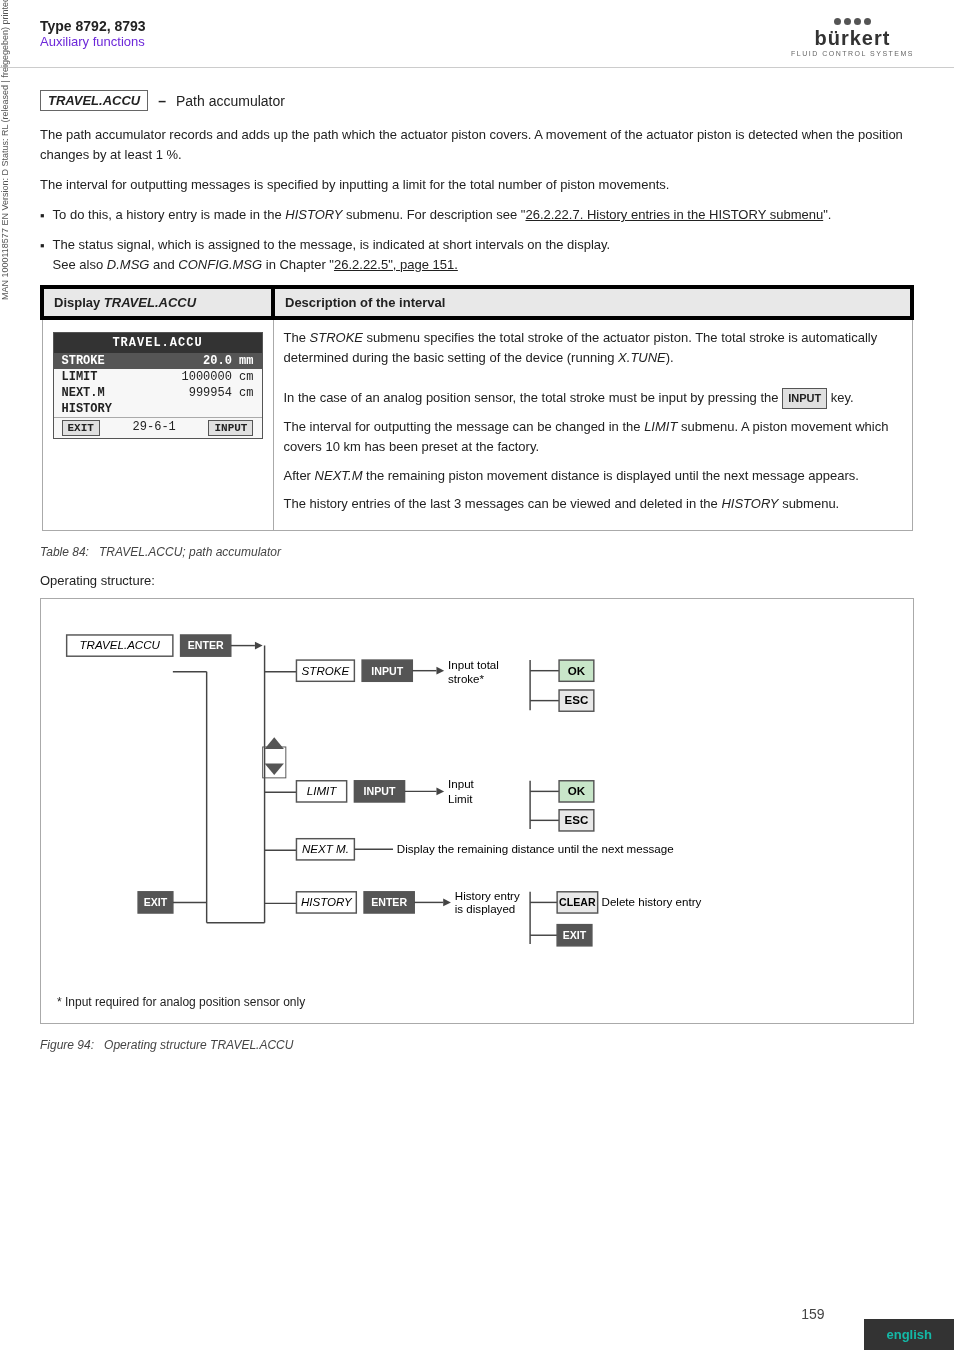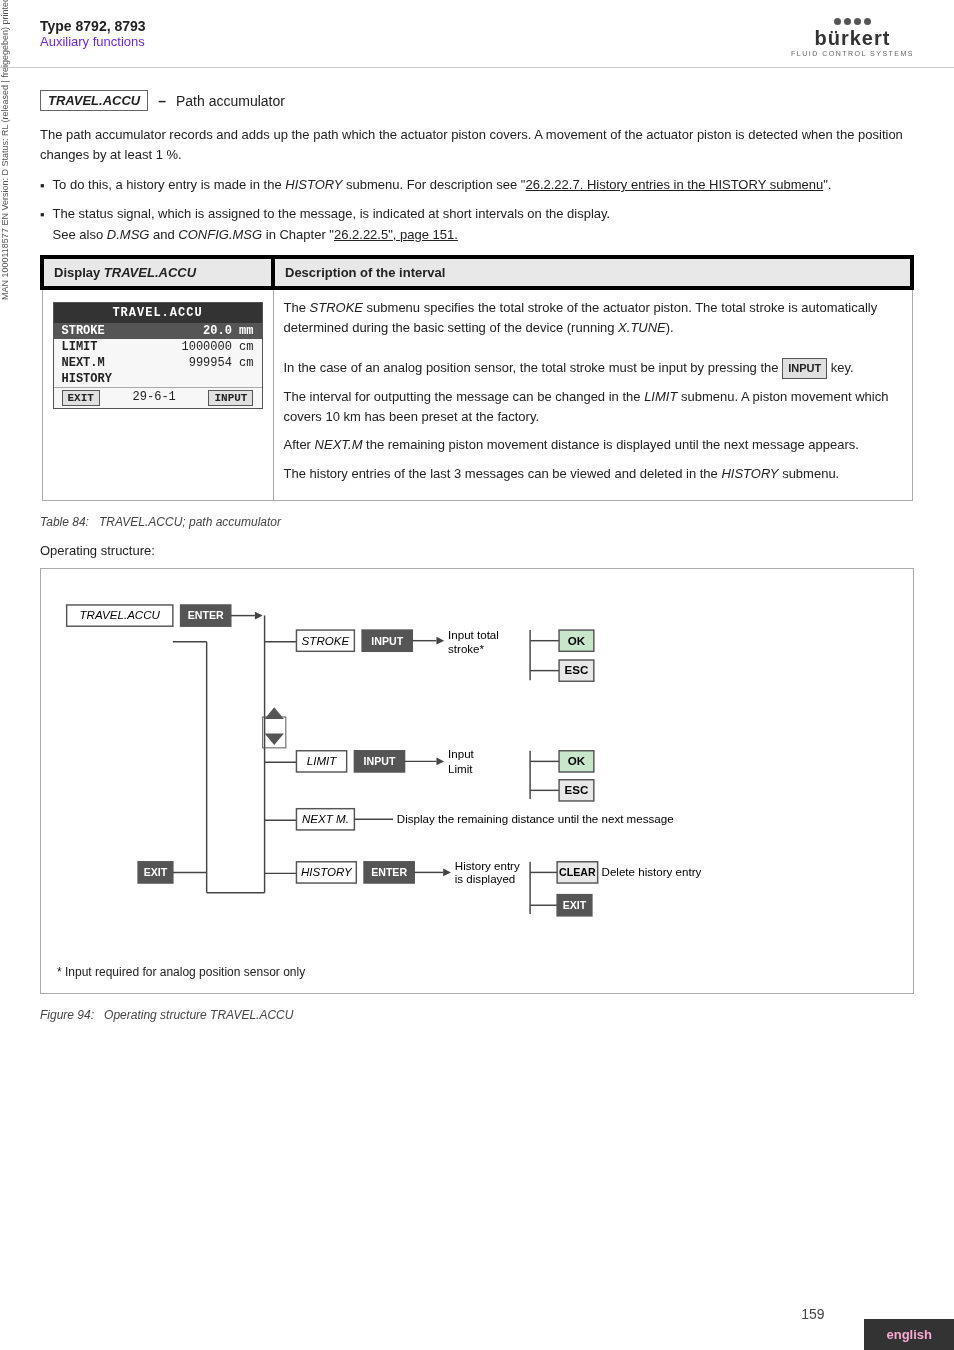--- a/index.html
+++ b/index.html
@@ -158,21 +158,21 @@
       position: absolute;
       bottom: 0; left: 0; right: 0;
       display: flex; justify-content: flex-end; align-items: flex-end;
     }
     .page-number {
       font-size: 14px; color: #444;
       padding: 8px 40px 28px 0;
       flex: 1; text-align: right;
     }
     .lang-badge {
-      background: #333; color: #f9a8d4;
+      background: #333; color: #14b8a6;
       font-size: 13px; font-weight: bold;
       padding: 8px 22px;
       margin-right: 0;
     }
 
     
     .sidebar-text {
       position: absolute;
       left: 0; top: 300px;
       transform: rotate(-90deg);
@@ -212,20 +212,21 @@
 <div class="main">
 
   <div class="section-heading">
     <span class="tag-box">TRAVEL.ACCU</span>
     <span class="heading-dash">–</span>
     <span class="heading-label">Path accumulator</span>
   </div>
 
   <p class="para">The path accumulator records and adds up the path which the actuator piston covers. A movement of the actuator piston is detected when the position changes by at least 1 %.</p>
 
+  <p class="para">The interval for outputting messages is specified by inputting a limit for the total number of piston movements.</p>
 
   <div class="bullet-list">
     <div class="bullet-item">
       <span class="bullet-marker">▪</span>
       <span class="bullet-text">
         To do this, a history entry is made in the <em>HISTORY</em> submenu. For description see "<span class="link-text">26.2.22.7. History entries in the HISTORY submenu</span>".
       </span>
     </div>
     <div class="bullet-item">
       <span class="bullet-marker">▪</span>

